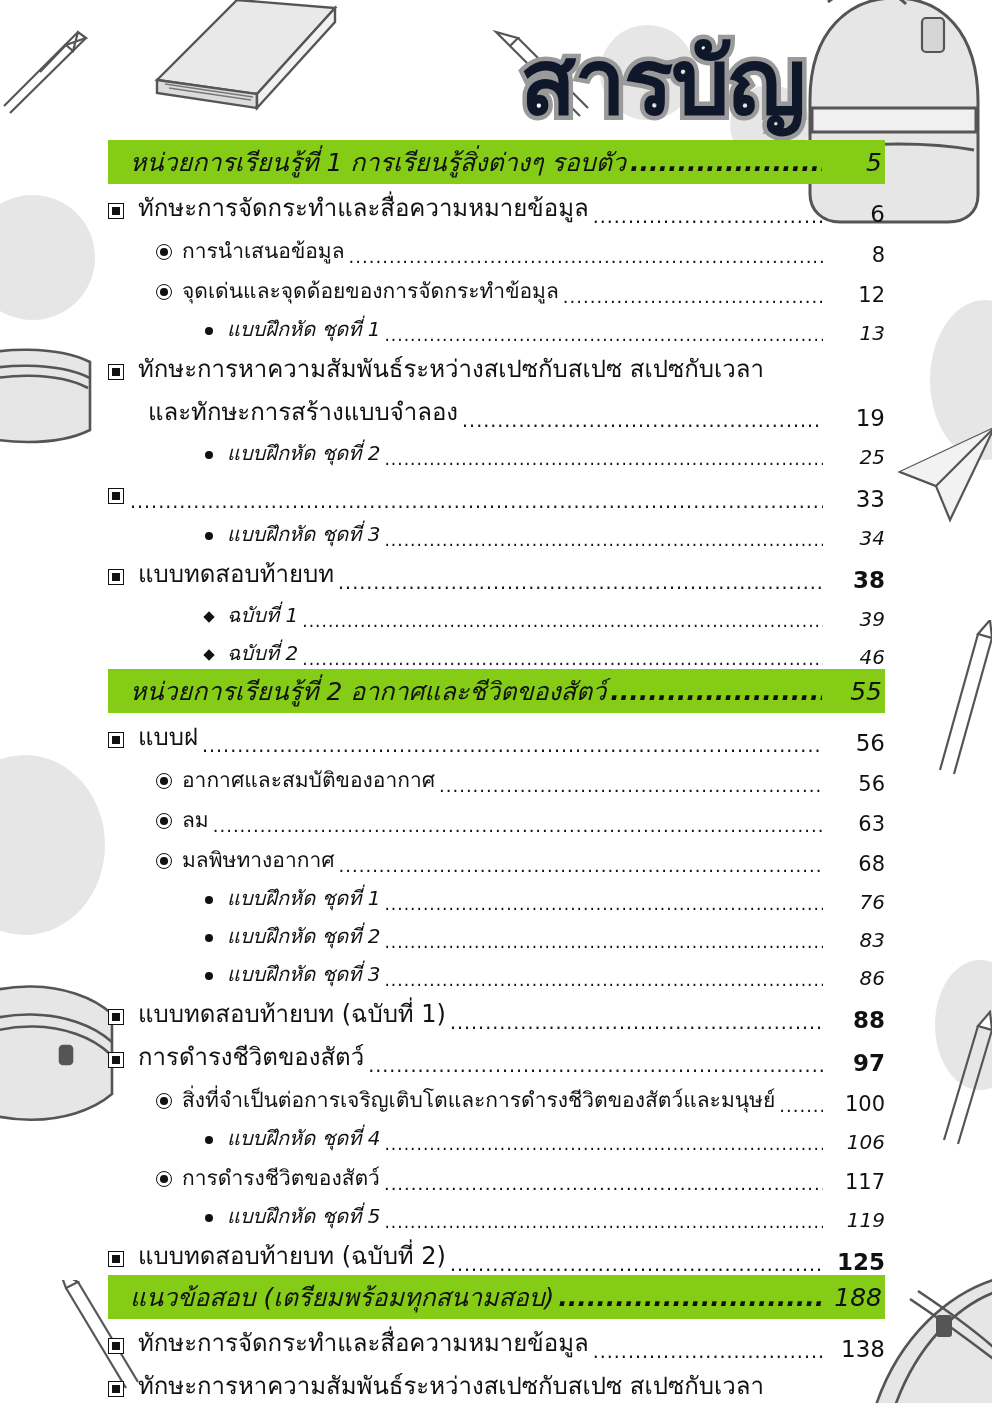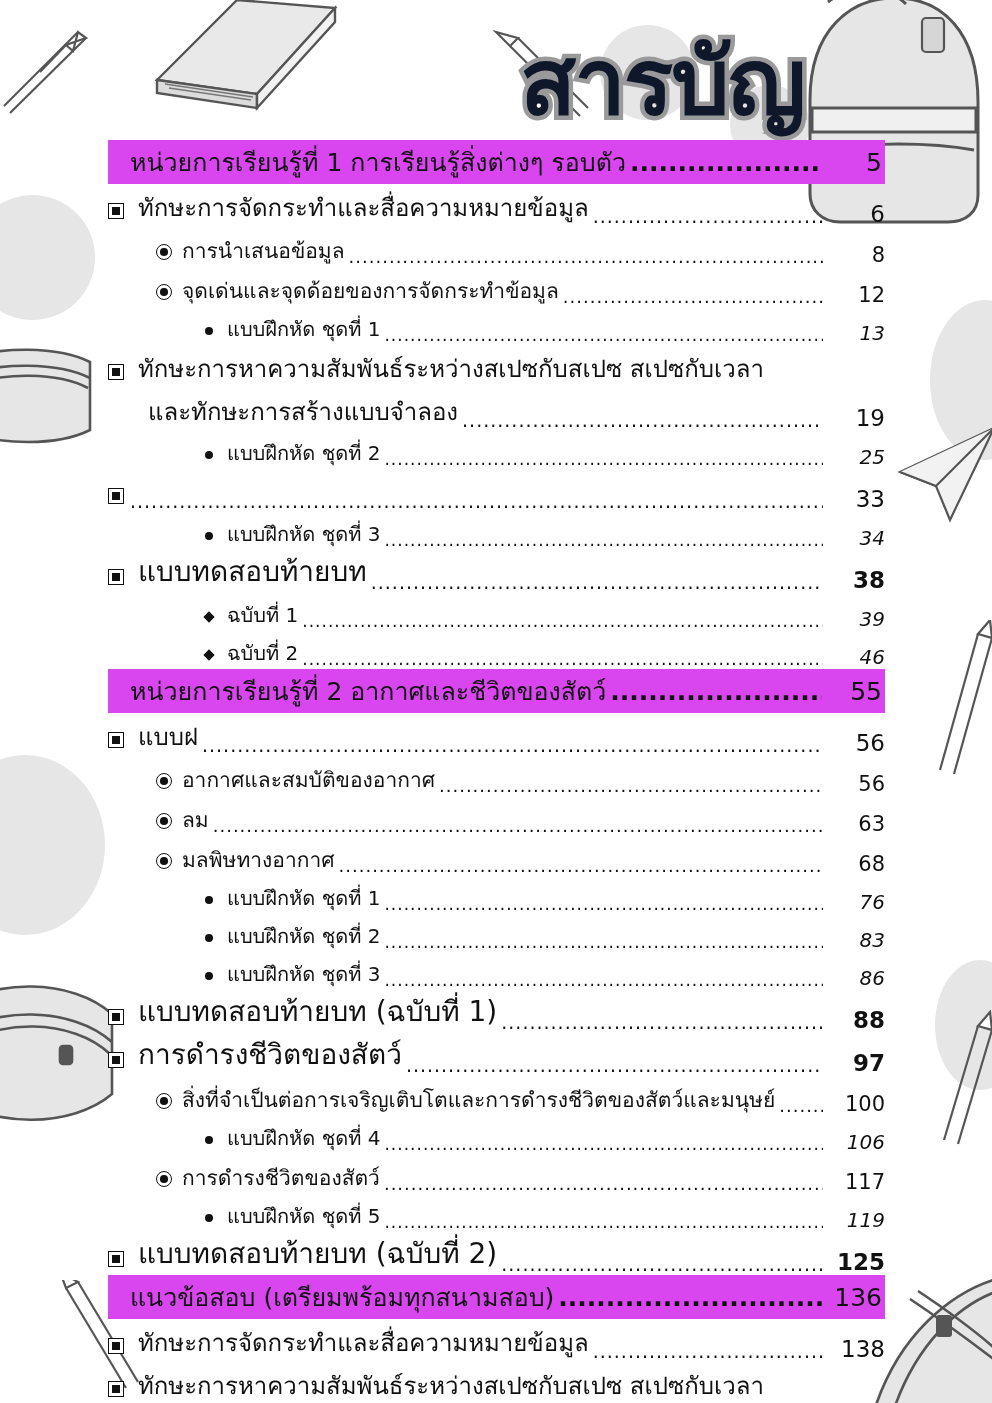--- a/index.html
+++ b/index.html
@@ -35,21 +35,21 @@
   .toc{
     position:absolute;left:108px;top:140px;width:777px;
   }
   .row{
     display:flex;align-items:flex-end;
     box-sizing:border-box;
     width:100%;
     position:relative;
   }
 
-  .bar{background:#d946ef;}
+  .bar{background:#84cc16;font-style:italic;}
 
   
   .bul{
     flex:0 0 auto;
     display:inline-flex;align-items:center;justify-content:center;
     position:relative;
   }
   .bul-square{width:18px;height:18px;margin-bottom:6px;}
   .bul-square i{
     position:absolute;left:0;top:0;width:16px;height:16px;
@@ -103,36 +103,36 @@
   .r-unit .label{font-size:25px;}
   .r-unit .dots{font-size:25px;font-weight:bold;letter-spacing:0px;}
   .r-unit .pg{font-size:25px;width:56px;padding-right:3px;}
 
   .r-l1{height:43px;padding-left:0px;}
   .r-l1 .label{font-size:24px;margin-left:12px;}
   .r-l1 .dots{font-size:19px;}
   .r-l1 .pg{font-size:23px;width:58px;}
 
   .r-l1b{height:43px;padding-left:0px;}
-  .r-l1b .label{font-size:28px;margin-left:12px;}
+  .r-l1b .label{font-size:24px;margin-left:12px;}
   .r-l1b .dots{font-size:19px;}
   .r-l1b .pg{font-size:23px;width:58px;font-weight:bold;}
 
   .r-l1cont{height:43px;padding-left:40px;}
   .r-l1cont .label{font-size:24px;}
   .r-l1cont .dots{font-size:19px;}
   .r-l1cont .pg{font-size:23px;width:58px;}
 
   .r-l2{height:40px;padding-left:48px;}
   .r-l2 .label{font-size:21px;margin-left:9px;}
   .r-l2 .dots{font-size:18px;}
   .r-l2 .pg{font-size:21px;width:58px;}
 
   .r-l3{height:38px;padding-left:96px;}
-  .r-l3 .label{font-size:20px;margin-left:11px;}
+  .r-l3 .label{font-size:20px;margin-left:11px;font-style:italic;}
   .r-l3 .dots{font-size:17px;}
   .r-l3 .pg{font-size:20px;width:58px;font-style:italic;}
 
   .bold{font-weight:bold;}
 </style>
 </head>
 <body>
 
 <div id="page">
 
@@ -462,21 +462,21 @@
           <i></i>
         </span>
         <span class="label">แบบทดสอบท้ายบท (ฉบับที่ 2)</span>
         <span class="dots">...........................................................................................................................................</span>
         <span class="pg bold">125</span>
       </div>
       <div class="row r-unit bar">
         <span class="bul bul-none"></span>
         <span class="label">แนวข้อสอบ  (เตรียมพร้อมทุกสนามสอบ)</span>
         <span class="dots">...........................................................................................................................................</span>
-        <span class="pg">136</span>
+        <span class="pg">188</span>
       </div>
       <div class="row r-l1">
         <span class="bul bul-square">
           <i></i>
         </span>
         <span class="label">ทักษะการจัดกระทำและสื่อความหมายข้อมูล</span>
         <span class="dots">...........................................................................................................................................</span>
         <span class="pg">138</span>
       </div>
       <div class="row r-l1">

